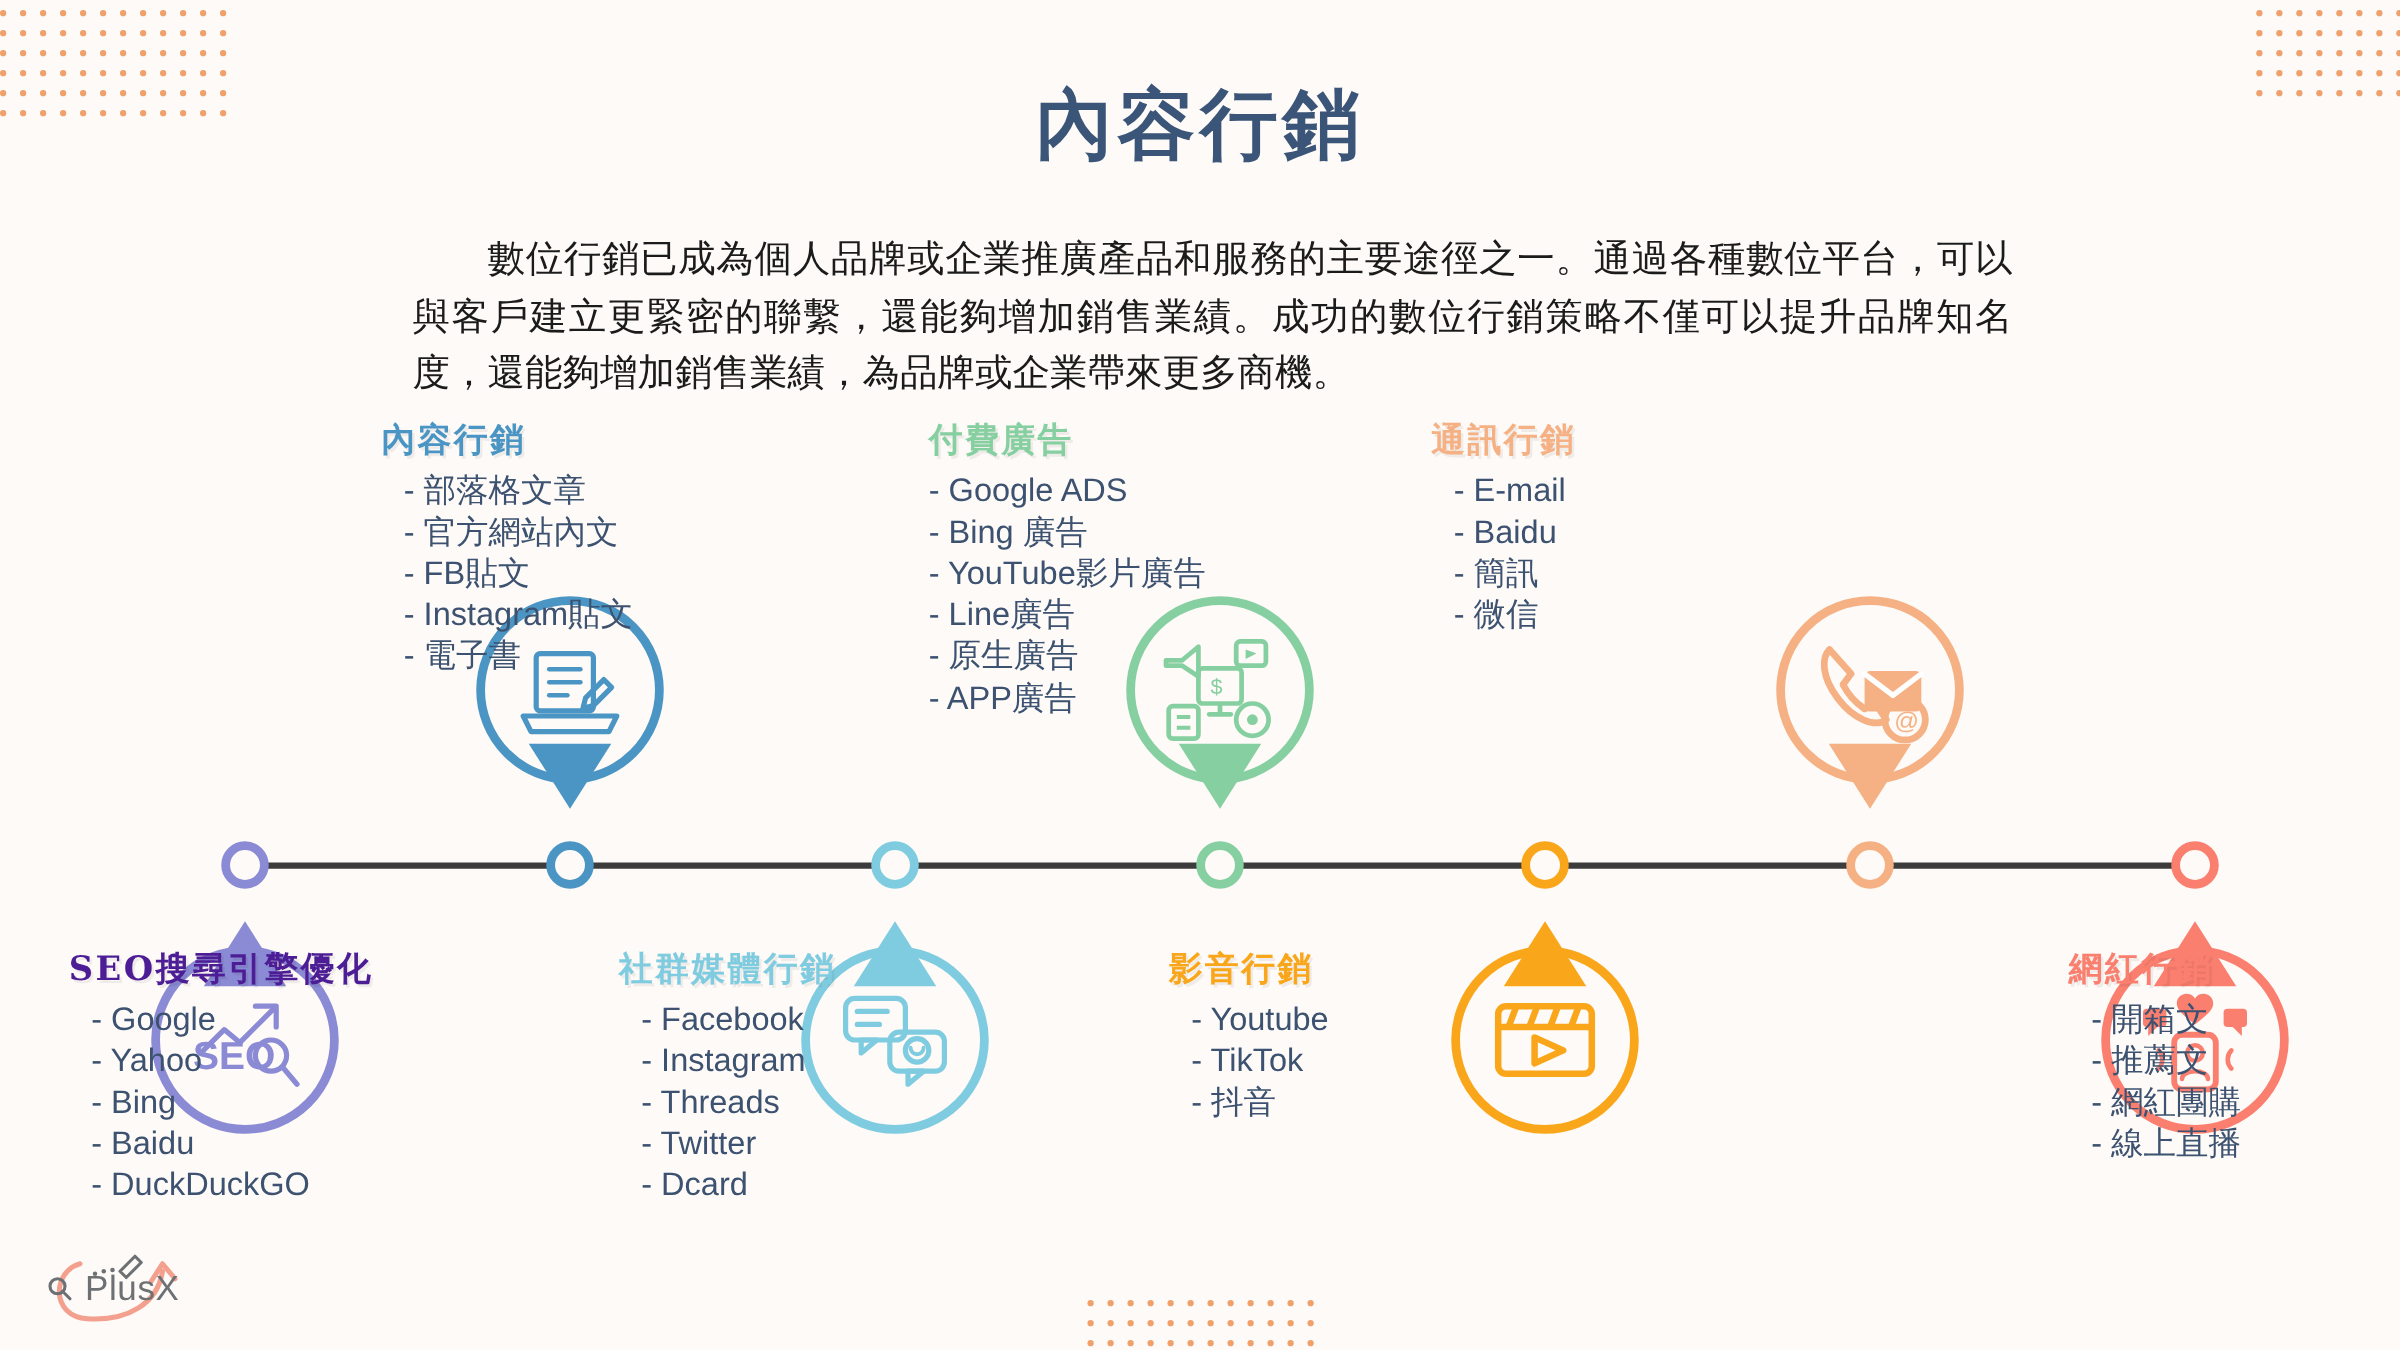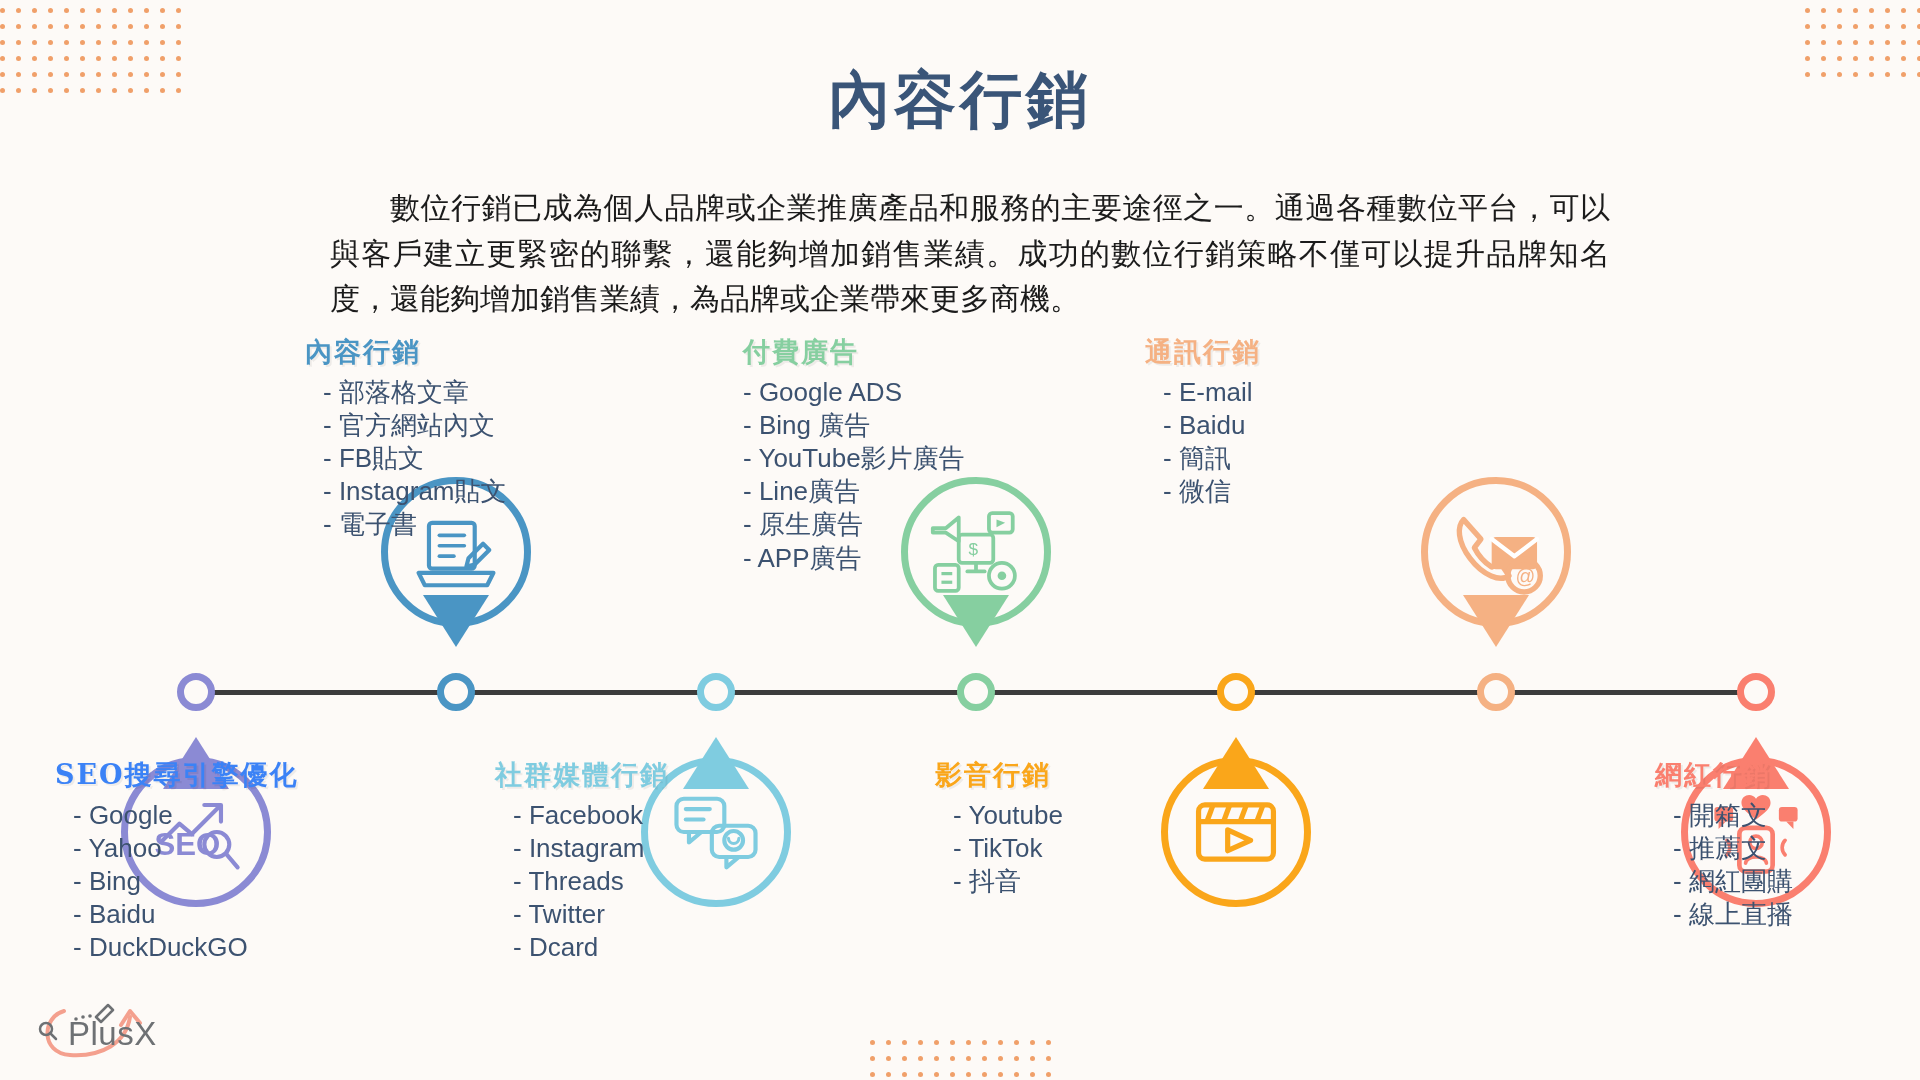--- a/index.html
+++ b/index.html
@@ -90,21 +90,21 @@
     color: #3c5270;
     white-space: nowrap;
     padding: 2px 0;
   }
   .block li::before { content: "- "; }
 
   
   .logo { position: absolute; left: 22px; top: 995px; width: 150px; height: 70px; }
   .logo .word {
     position: absolute; left: 46px; top: 20px;
-    font-size: 33px; color: #6e7174; letter-spacing: 0.5px;
+    font-size: 28px; color: #6e7174; letter-spacing: 0.5px;
   }
 </style>
 </head>
 <body>
 
 <div id="page">
 
   <div class="dotgrid" id="dots-tl" style="left: 0px; top: 8px;">
       <div class="dot" style="left: 0px; top: 0px;"></div>
       <div class="dot" style="left: 16px; top: 0px;"></div>
@@ -379,21 +379,21 @@
         <circle cx="50" cy="60" r="6" fill="none" stroke="#fa7f6f" stroke-width="3.5"></circle>
         <path d="M40 80 c0 -8 20 -8 20 0" fill="none" stroke="#fa7f6f" stroke-width="3.5" stroke-linecap="round"></path>
         <path d="M22 58 a10 10 0 0 1 0 14" fill="none" stroke="#fa7f6f" stroke-width="3.5" stroke-linecap="round"></path>
         <path d="M78 58 a10 10 0 0 0 0 14" fill="none" stroke="#fa7f6f" stroke-width="3.5" stroke-linecap="round"></path>
       </svg>
         </div>
       </div>
     </div>
   <div id="blocks">
       <div class="block" style="left: 55px; top: 757px;">
-        <div class="heading" style="color: #3b82f6;">SEO搜尋引擎優化</div>
+        <div class="heading" style="color: #4c1d95;">SEO搜尋引擎優化</div>
         <ul>
           <li>Google</li>
           <li>Yahoo</li>
           <li>Bing</li>
           <li>Baidu</li>
           <li>DuckDuckGO</li>
         </ul>
       </div>
       <div class="block" style="left: 305px; top: 334px;">
         <div class="heading" style="color: rgb(74, 149, 196);">內容行銷</div>

